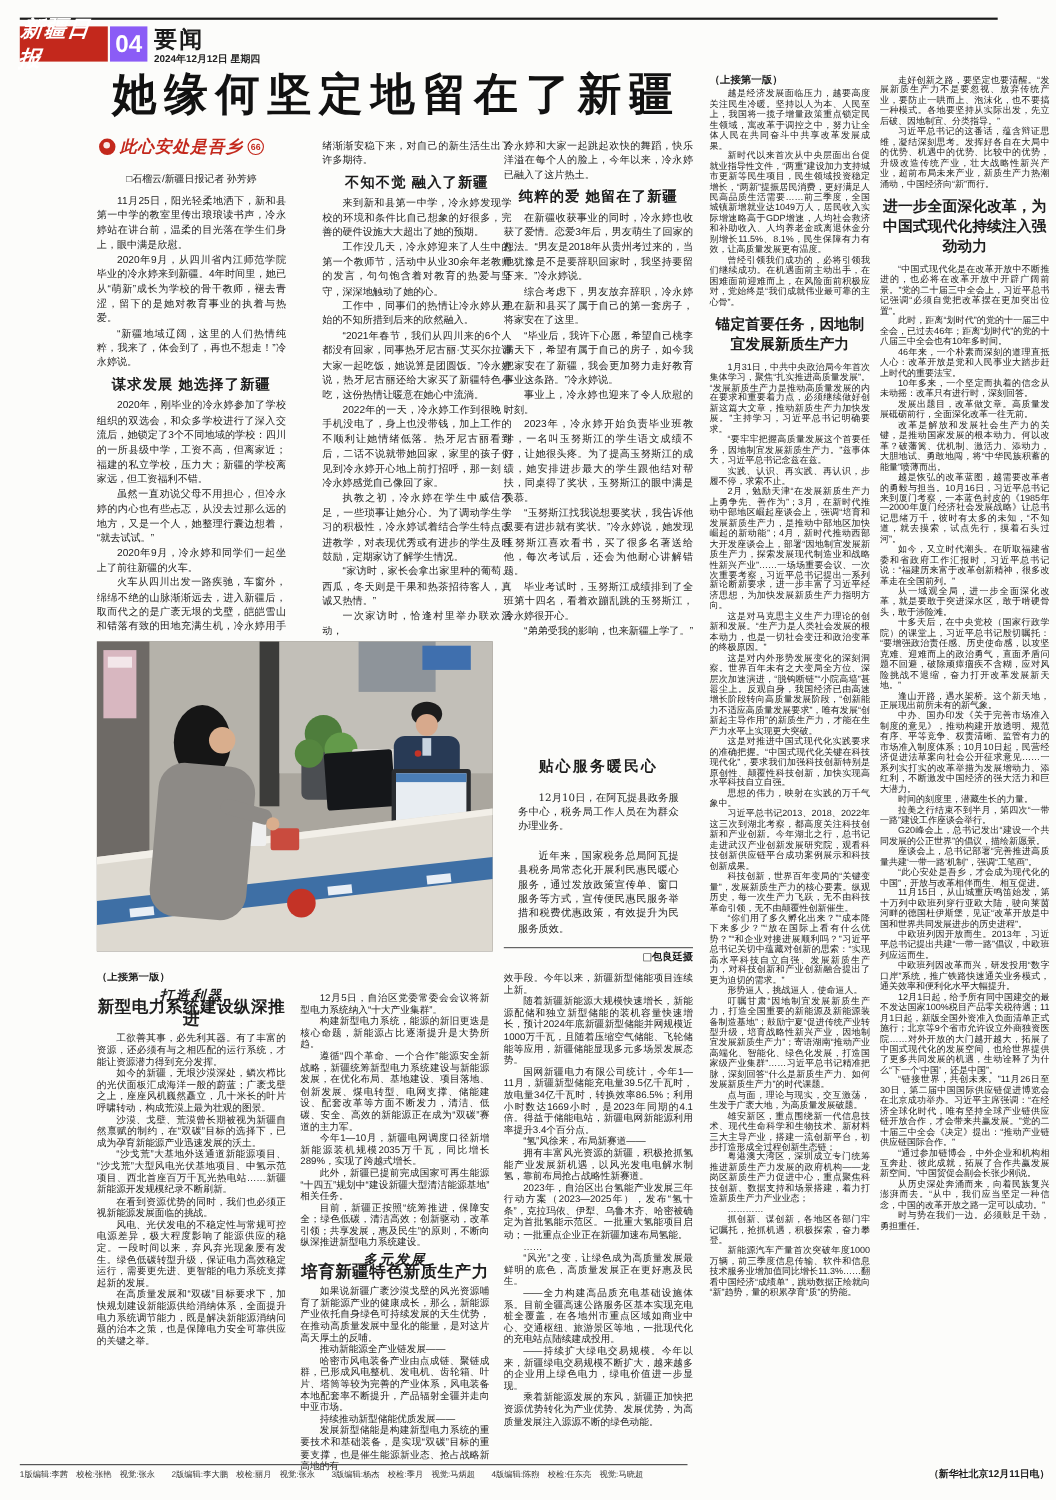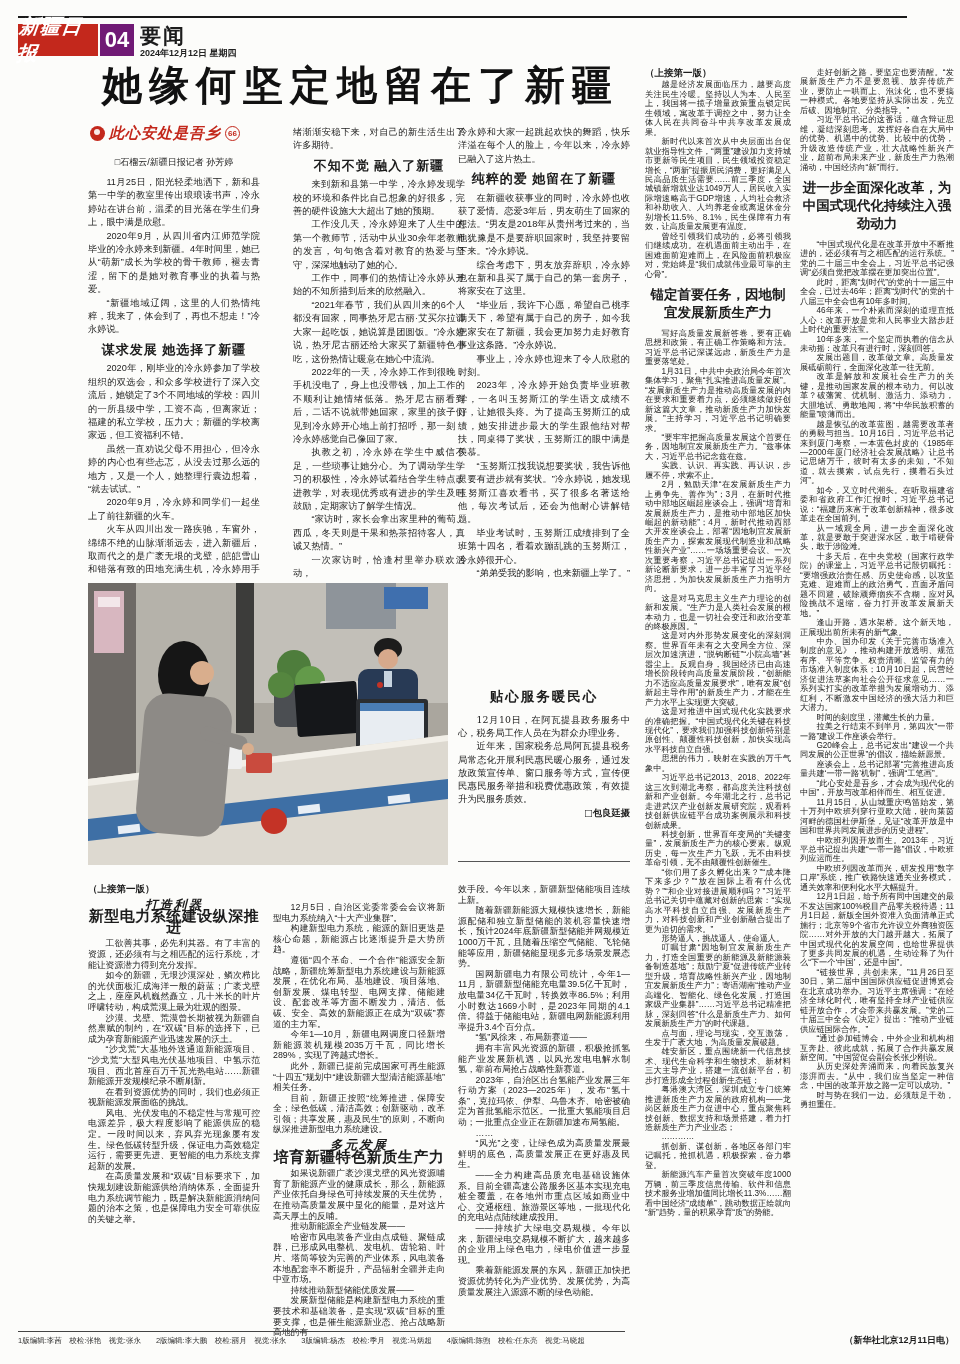--- a/index.html
+++ b/index.html
@@ -4,21 +4,21 @@
 <style>
   html,body{margin:0;padding:0;background:#e8e8e6;}
   #page{position:relative;width:960px;height:1364px;background:#fcfcfa;margin:0 auto;
         font-family:"Liberation Sans","DejaVu Sans",sans-serif;color:#1c1c1c;overflow:hidden;}
   .rule{position:absolute;background:#1a1a1a;}
   
   .logo-box{position:absolute;left:18px;top:24px;width:80px;height:32px;background:#c3281c;
             display:flex;align-items:center;justify-content:center;}
   .logo-box span{color:#fff;font-family:"DejaVu Serif",serif;font-weight:bold;font-style:italic;
             font-size:20px;letter-spacing:1px;transform:skewX(-6deg);}
-  .pagenum{position:absolute;left:100px;top:24px;width:34px;height:32px;background:#701a75;color:#fff;
+  .pagenum{position:absolute;left:100px;top:24px;width:34px;height:32px;background:#8b5cf6;color:#fff;
             font-weight:bold;font-size:22px;display:flex;align-items:center;justify-content:center;}
   .section{position:absolute;left:140px;top:22px;font-weight:900;font-size:21px;letter-spacing:2px;}
   .date{position:absolute;left:140px;top:47px;font-weight:bold;font-size:9px;color:#222;}
   
   .headline{position:absolute;left:88px;top:58px;width:545px;margin:0;text-align:center;
             font-size:40px;font-weight:900;letter-spacing:7px;white-space:nowrap;color:#111;}
   .series{position:absolute;left:90px;top:124px;display:flex;align-items:center;gap:4px;}
   .s-icon{width:15px;height:15px;border-radius:50%;background:#c3281c;position:relative;display:inline-block;}
   .s-icon i{position:absolute;left:4px;top:3px;width:6px;height:6px;border-radius:50%;background:#fff;opacity:.9;}
   .s-title{color:#c3281c;font-weight:900;font-style:italic;font-size:15px;letter-spacing:1px;}
@@ -36,21 +36,21 @@
   .cont-label{font-weight:bold;font-size:9.5px;margin:0 0 3px;text-indent:0;}
   .kicker{font-family:"DejaVu Serif",serif;font-style:italic;font-weight:bold;font-size:12.5px;
           text-align:center;margin:5px 0 1px;text-indent:0;letter-spacing:2px;}
   .bheadline{font-weight:900;font-size:15px;text-align:center;margin:1px 0 6px;text-indent:0;letter-spacing:.5px;}
   .rheadline{font-weight:900;font-size:13.5px;line-height:18px;text-align:center;margin:7px 0;text-indent:0;}
   
   .photo-frame{position:absolute;left:88px;top:583px;width:360px;height:282px;overflow:hidden;background:#9a968e;}
   .caption-box{position:absolute;left:458px;top:688px;width:172px;height:172px;}
   .caption-title{font-weight:900;font-size:13.5px;text-align:center;letter-spacing:2px;margin:0 0 7px;}
   .caption-body{font-family:"DejaVu Serif",serif;font-size:9.3px;line-height:13.2px;text-align:justify;color:#222;}
-  .cap-para{margin:0;text-indent:2em;}
+  .cap-para{margin:13px;text-indent:2em;}
   .caption-credit{font-family:"DejaVu Serif",serif;font-weight:bold;font-size:9.3px;text-align:right;margin-top:2px;}
   
   .footer-credits{position:absolute;left:18px;top:1336px;width:620px;font-size:7.5px;color:#333;
                   white-space:nowrap;letter-spacing:0;}
   .xinhua{position:absolute;left:800px;top:1334px;width:154px;text-align:right;font-weight:bold;font-size:9px;}
 </style>
 </head>
 <body>
 
 <div id="page">
@@ -230,21 +230,20 @@
 
   <div class="np-col r-body" style="left:645px;top:68px;width:146px;height:1263px;">
     <p class="cont-label">（上接第一版）</p>
     <div>
         <p class="para">越是经济发展面临压力，越要高度关注民生冷暖。坚持以人为本、人民至上，我国将一揽子增量政策重点锁定民生领域，寓改革于调控之中，努力让全体人民在共同奋斗中共享改革发展成果。</p>
         <p class="para">新时代以来首次从中央层面出台促就业指导性文件，“两重”建设加力支持城市更新等民生项目，民生领域投资稳定增长，“两新”提振居民消费，更好满足人民高品质生活需要……前三季度，全国城镇新增就业达1049万人，居民收入实际增速略高于GDP增速，人均社会救济和补助收入、人均养老金或离退休金分别增长11.5%、8.1%，民生保障有力有效，让高质量发展更有温度。</p>
         <p class="para">曾经引领我们成功的，必将引领我们继续成功。在机遇面前主动出手，在困难面前迎难而上，在风险面前积极应对，党始终是“我们成就伟业最可靠的主心骨”。</p>
       </div>
     <h3 class="rheadline">锚定首要任务，因地制宜发展新质生产力</h3>
     <div>
-        <p class="para">写好高质量发展新答卷，要有正确思想和政策，有正确工作策略和方法。习近平总书记深谋远虑，新质生产力是重要落笔处。</p>
         <p class="para">1月31日，中共中央政治局今年首次集体学习，聚焦“扎实推进高质量发展”。“发展新质生产力是推动高质量发展的内在要求和重要着力点，必须继续做好创新这篇大文章，推动新质生产力加快发展。”主持学习，习近平总书记明确要求。</p>
         <p class="para">“要牢牢把握高质量发展这个首要任务，因地制宜发展新质生产力。”兹事体大，习近平总书记念兹在兹。</p>
         <p class="para">实践、认识、再实践、再认识，步履不停，求索不止。</p>
         <p class="para">2月，勉励天津“在发展新质生产力上勇争先、善作为”；3月，在新时代推动中部地区崛起座谈会上，强调“培育和发展新质生产力，是推动中部地区加快崛起的新动能”；4月，新时代推动西部大开发座谈会上，部署“因地制宜发展新质生产力，探索发展现代制造业和战略性新兴产业”……一场场重要会议、一次次重要考察，习近平总书记提出一系列新论断新要求，进一步丰富了习近平经济思想，为加快发展新质生产力指明方向。</p>
         <p class="para">这是对马克思主义生产力理论的创新和发展。“生产力是人类社会发展的根本动力，也是一切社会变迁和政治变革的终极原因。”</p>
         <p class="para">这是对内外形势发展变化的深刻洞察。世界百年未有之大变局全方位、深层次加速演进，“脱钩断链”“小院高墙”甚嚣尘上。反观自身，我国经济已由高速增长阶段转向高质量发展阶段，“创新能力不适应高质量发展要求”，唯有发展“创新起主导作用”的新质生产力，才能在生产力水平上实现更大突破。</p>
         <p class="para">这是对推进中国式现代化实践要求的准确把握。“中国式现代化关键在科技现代化”，要求我们加强科技创新特别是原创性、颠覆性科技创新，加快实现高水平科技自立自强。</p>
         <p class="para">思想的伟力，映射在实践的万千气象中。</p>
         <p class="para">习近平总书记2013、2018、2022年这三次到湖北考察，都高度关注科技创新和产业创新。今年湖北之行，总书记走进武汉产业创新发展研究院，观看科技创新供应链平台成功案例展示和科技创新成果。</p>
         <p class="para">科技创新，世界百年变局的“关键变量”，发展新质生产力的核心要素。纵观历史，每一次生产力飞跃，无不由科技革命引领，无不由颠覆性创新催生。</p>
@@ -260,21 +259,21 @@
       </div>
   </div>
 
   <div class="np-col r-body" style="left:800px;top:68px;width:154px;height:1263px;">
     <div>
         <p class="para">走好创新之路，要坚定也要清醒。“发展新质生产力不是要忽视、放弃传统产业，要防止一哄而上、泡沫化，也不要搞一种模式。各地要坚持从实际出发，先立后破、因地制宜、分类指导。”</p>
         <p class="para">习近平总书记的这番话，蕴含辩证思维，凝结深刻思考。发挥好各自在大局中的优势、机遇中的优势、比较中的优势，升级改造传统产业，壮大战略性新兴产业，超前布局未来产业，新质生产力热潮涌动，中国经济向“新”而行。</p>
       </div>
     <h3 class="rheadline">进一步全面深化改革，为中国式现代化持续注入强劲动力</h3>
     <div>
-        <p class="para">“中国式现代化是在改革开放中不断推进的，还必须有与之相匹配的运行系统。”党的二十届三中全会上，习近平总书记强调“必须自觉把改革摆在更加突出位置”。</p>
+        <p class="para">“中国式现代化是在改革开放中不断推进的，也必将在改革开放中开辟广阔前景。”党的二十届三中全会上，习近平总书记强调“必须自觉把改革摆在更加突出位置”。</p>
         <p class="para">此时，距离“划时代”的党的十一届三中全会，已过去46年；距离“划时代”的党的十八届三中全会也有10年多时间。</p>
         <p class="para">46年来，一个朴素而深刻的道理直抵人心：改革开放是党和人民事业大踏步赶上时代的重要法宝。</p>
         <p class="para">10年多来，一个坚定而执着的信念从未动摇：改革只有进行时，深刻回答。</p>
         <p class="para">发展出题目，改革做文章。高质量发展砥砺前行，全面深化改革一往无前。</p>
         <p class="para">改革是解放和发展社会生产力的关键，是推动国家发展的根本动力。何以改革？破藩篱、优机制、激活力、添动力，大胆地试、勇敢地闯，将“中华民族积蓄的能量”喷薄而出。</p>
         <p class="para">越是恢弘的改革蓝图，越需要改革者的勇毅与担当。10月16日，习近平总书记来到厦门考察，一本蓝色封皮的《1985年—2000年厦门经济社会发展战略》让总书记思绪万千，彼时有太多的未知，“不知道，就去摸索，试点先行，摸着石头过河”。</p>
         <p class="para">如今，又立时代潮头。在听取福建省委和省政府工作汇报时，习近平总书记说：“福建历来富于改革创新精神，很多改革走在全国前列。”</p>
         <p class="para">从一域观全局，进一步全面深化改革，就是要敢于突进深水区，敢于啃硬骨头，敢于涉险滩。</p>
         <p class="para">十多天后，在中央党校（国家行政学院）的课堂上，习近平总书记殷切嘱托：“要增强政治责任感、历史使命感，以攻坚克难、迎难而上的政治勇气，直面矛盾问题不回避，破除顽瘴痼疾不含糊，应对风险挑战不退缩，奋力打开改革发展新天地。”</p>
         <p class="para">逢山开路，遇水架桥。这个新天地，正展现出前所未有的新气象。</p>

